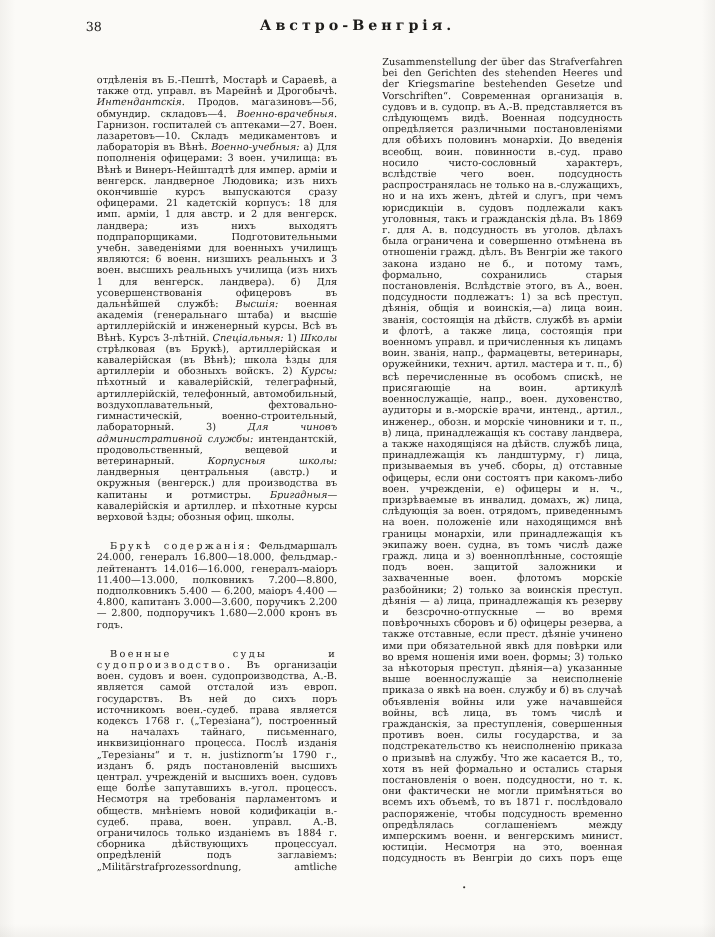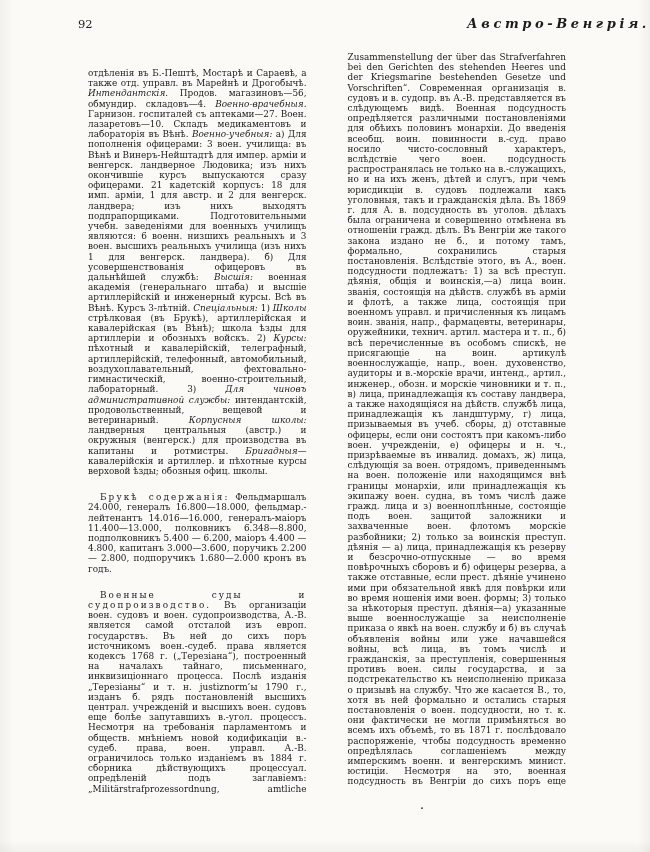--- a/index.html
+++ b/index.html
@@ -18,25 +18,24 @@
       linear-gradient(270deg, rgba(120,115,105,0.08) 0, rgba(0,0,0,0) 12px),
       linear-gradient(0deg, rgba(120,115,105,0.07) 0, rgba(0,0,0,0) 12px);
     pointer-events: none;
   }
   .page-number {
     position: absolute; left: 78px; top: 17px;
     font-size: 11.5px; line-height: 14px;
   }
   .page-title {
     position: absolute; left: 0; right: 0; top: 16px;
-    text-align: right;
+    text-align: center;
     font-weight: bold;
     font-size: 13px; line-height: 16px;
     letter-spacing: 3.6px;
-    font-style: italic;
   }
   .text-columns {
     position: absolute; left: 72px; top: 52px;
     width: 510px; height: 744px;
     column-count: 2;
     column-gap: 9px;
     column-fill: auto;
     overflow: hidden;
     text-align: justify;
   }
@@ -54,23 +53,23 @@
     width: 16px; text-align: center;
     font-size: 10px; font-weight: bold; color: #33312e;
   }
 </style>
 </head>
 <body>
 
 <div class="scan-vignette"></div>
 
 <header>
-  <div class="page-number">92</div>
+  <div class="page-number">38</div>
   <div class="page-title">Австро-Венгрія.</div>
 </header>
 
 <main class="text-columns">
     <p class="para"><span>отдѣленія въ Б.-Пештѣ, Мостарѣ и Сараевѣ, а также отд. управл. въ Марейнѣ и Дрогобычѣ. </span><span class="it">Интендантскія.</span><span> Продов. магазиновъ—56, обмундир. складовъ—4. </span><span class="it">Военно-врачебныя.</span><span> Гарнизон. госпиталей съ аптеками—27. Воен. лазаретовъ—10. Складъ медикаментовъ и лабораторія въ Вѣнѣ. </span><span class="it">Военно-учебныя:</span><span> а) Для пополненія офицерами: 3 воен. училища: въ Вѣнѣ и Винеръ-Нейштадтѣ для импер. арміи и венгерск. ландверное Людовика; изъ нихъ окончившіе курсъ выпускаются сразу офицерами. 21 кадетскій корпусъ: 18 для имп. арміи, 1 для австр. и 2 для венгерск. ландвера; изъ нихъ выходятъ подпрапорщиками. Подготовительными учебн. заведеніями для военныхъ училищъ являются: 6 военн. низшихъ реальныхъ и 3 воен. высшихъ реальныхъ училища (изъ нихъ 1 для венгерск. ландвера). б) Для усовершенствованія офицеровъ въ дальнѣйшей службѣ: </span><span class="it">Высшія:</span><span> военная академія (генеральнаго штаба) и высшіе артиллерійскій и инженерный курсы. Всѣ въ Вѣнѣ. Курсъ 3-лѣтній. </span><span class="it">Спеціальныя:</span><span> 1) </span><span class="it">Школы</span><span> стрѣлковая (въ Брукѣ), артиллерійская и кавалерійская (въ Вѣнѣ); школа ѣзды для артиллеріи и обозныхъ войскъ. 2) </span><span class="it">Курсы:</span><span> пѣхотный и кавалерійскій, телеграфный, артиллерійскій, телефонный, автомобильный, воздухоплавательный, фехтовально-гимнастическій, военно-строительный, лабораторный. 3) </span><span class="it">Для чиновъ административной службы:</span><span> интендантскій, продовольственный, вещевой и ветеринарный. </span><span class="it">Корпусныя школы:</span><span> ландверныя центральныя (австр.) и окружныя (венгерск.) для производства въ капитаны и ротмистры. </span><span class="it">Бригадныя</span><span>—кавалерійскія и артиллер. и пѣхотные курсы верховой ѣзды; обозныя офиц. школы.</span></p>
-    <p class="para indent"><span class="spaced">Брукѣ содержанія:</span><span> Фельдмаршалъ 24.000, генералъ 16.800—18.000, фельдмар.-лейтенантъ 14.016—16.000, генералъ-маіоръ 11.400—13.000, полковникъ 6.348—8.800, подполковникъ 5.400 — 6.200, маіоръ 4.400 — 4.800, капитанъ 3.000—3.600, поручикъ 2.200 — 2.800, подпоручикъ 1.680—2.000 кронъ въ годъ.</span></p>
+    <p class="para indent"><span class="spaced">Брукѣ содержанія:</span><span> Фельдмаршалъ 24.000, генералъ 16.800—18.000, фельдмар.-лейтенантъ 14.016—16.000, генералъ-маіоръ 11.400—13.000, полковникъ 7.200—8.800, подполковникъ 5.400 — 6.200, маіоръ 4.400 — 4.800, капитанъ 3.000—3.600, поручикъ 2.200 — 2.800, подпоручикъ 1.680—2.000 кронъ въ годъ.</span></p>
     <p class="para indent"><span class="spaced">Военные суды и судопроизводство.</span><span> Въ организаціи воен. судовъ и воен. судопроизводства, А.-В. является самой отсталой изъ европ. государствъ. Въ ней до сихъ поръ источникомъ воен.-судеб. права является кодексъ 1768 г. („Терезіана“), построенный на началахъ тайнаго, письменнаго, инквизиціоннаго процесса. Послѣ изданія „Терезіаны“ и т. н. justiznorm’ы 1790 г., изданъ б. рядъ постановленій высшихъ централ. учрежденій и высшихъ воен. судовъ еще болѣе запутавшихъ в.-угол. процессъ. Несмотря на требованія парламентомъ и обществ. мнѣніемъ новой кодификаціи в.-судеб. права, воен. управл. А.-В. ограничилось только изданіемъ въ 1884 г. сборника дѣйствующихъ процессуал. опредѣленій подъ заглавіемъ: „Militärstrafprozessordnung, amtliche Zusammenstellung der über das Strafverfahren bei den Gerichten des stehenden Heeres und der Kriegsmarine bestehenden Gesetze und Vorschriften“. Современная организація в. судовъ и в. судопр. въ А.-В. представляется въ слѣдующемъ видѣ. Военная подсудность опредѣляется различными постановленіями для обѣихъ половинъ монархіи. До введенія всеобщ. воин. повинности в.-суд. право носило чисто-сословный характеръ, вслѣдствіе чего воен. подсудность распространялась не только на в.-служащихъ, но и на ихъ женъ, дѣтей и слугъ, при чемъ юрисдикціи в. судовъ подлежали какъ уголовныя, такъ и гражданскія дѣла. Въ 1869 г. для А. в. подсудность въ уголов. дѣлахъ была ограничена и совершенно отмѣнена въ отношеніи гражд. дѣлъ. Въ Венгріи же такого закона издано не б., и потому тамъ, формально, сохранились старыя постановленія. Вслѣдствіе этого, въ А., воен. подсудности подлежатъ: 1) за всѣ преступ. дѣянія, общія и воинскія,—а) лица воин. званія, состоящія на дѣйств. службѣ въ арміи и флотѣ, а также лица, состоящія при военномъ управл. и причисленныя къ лицамъ воин. званія, напр., фармацевты, ветеринары, оружейники, технич. артил. мастера и т. п., б) всѣ перечисленные въ особомъ спискѣ, не присягающіе на воин. артикулѣ военнослужащіе, напр., воен. духовенство, аудиторы и в.-морскіе врачи, интенд., артил., инженер., обозн. и морскіе чиновники и т. п., в) лица, принадлежащія къ составу ландвера, а также находящіяся на дѣйств. службѣ лица, принадлежащія къ ландштурму, г) лица, призываемыя въ учеб. сборы, д) отставные офицеры, если они состоятъ при какомъ-либо воен. учрежденіи, е) офицеры и н. ч., призрѣваемые въ инвалид. домахъ, ж) лица, слѣдующія за воен. отрядомъ, приведеннымъ на воен. положеніе или находящимся внѣ границы монархіи, или принадлежащія къ экипажу воен. судна, въ томъ числѣ даже гражд. лица и з) военноплѣнные, состоящіе подъ воен. защитой заложники и захваченные воен. флотомъ морскіе разбойники; 2) только за воинскія преступ. дѣянія — а) лица, принадлежащія къ резерву и безсрочно-отпускные — во время повѣрочныхъ сборовъ и б) офицеры резерва, а также отставные, если прест. дѣяніе учинено ими при обязательной явкѣ для повѣрки или во время ношенія ими воен. формы; 3) только за нѣкоторыя преступ. дѣянія—а) указанные выше военнослужащіе за неисполненіе приказа о явкѣ на воен. службу и б) въ случаѣ объявленія войны или уже начавшейся войны, всѣ лица, въ томъ числѣ и гражданскія, за преступленія, совершенныя противъ воен. силы государства, и за подстрекательство къ неисполненію приказа о призывѣ на службу. Что же касается В., то, хотя въ ней формально и остались старыя постановленія о воен. подсудности, но т. к. они фактически не могли примѣняться во всемъ ихъ объемѣ, то въ 1871 г. послѣдовало распоряженіе, чтобы подсудность временно опредѣлялась соглашеніемъ между имперскимъ военн. и венгерскимъ минист. юстиціи. Несмотря на это, военная подсудность въ Венгріи до сихъ поръ еще носитъ средневѣковой сословный характеръ. Такъ, въ В., между прочимъ, подсудны воен. судамъ: всѣ, безъ различія, лица и служители, находящіеся при различныхъ отрасляхъ в. управл. и командахъ, жены, несовершен. дѣти и прислуга лицъ, подсудныхъ в. суду, если только они не зарабатываютъ себѣ самостоятельно содержанія; внѣбрач. дѣти, если мать ихъ подчинена воен. подсудности; воспитанники в.-уч. заведеній; швейцары, сторожа и дворники въ казармахъ, инвалидныхъ домахъ и другихъ воен. строеніяхъ. Военное судоустройство въ А.-В. совершенно устраняетъ изъ процесса стороны и устанавливаетъ ревизіонный порядокъ пересмотра судеб. приговоровъ. Оно характеризуется также большимъ вліяніемъ в. начальства на весь ходъ дѣла и отсутствіемъ независимости в. судовъ.</span></p>
   </main>
 
 <div class="section-separator-dot">·</div>
 
 </body></html>

